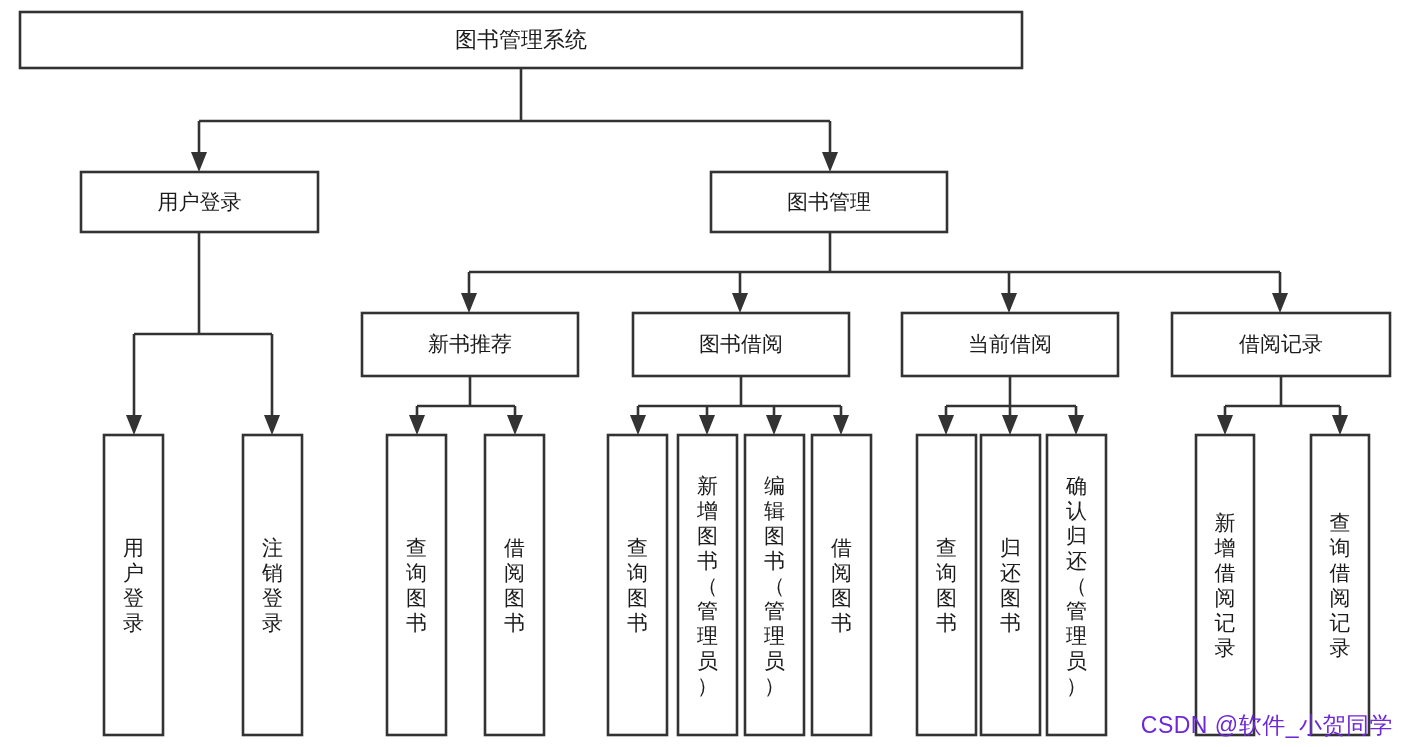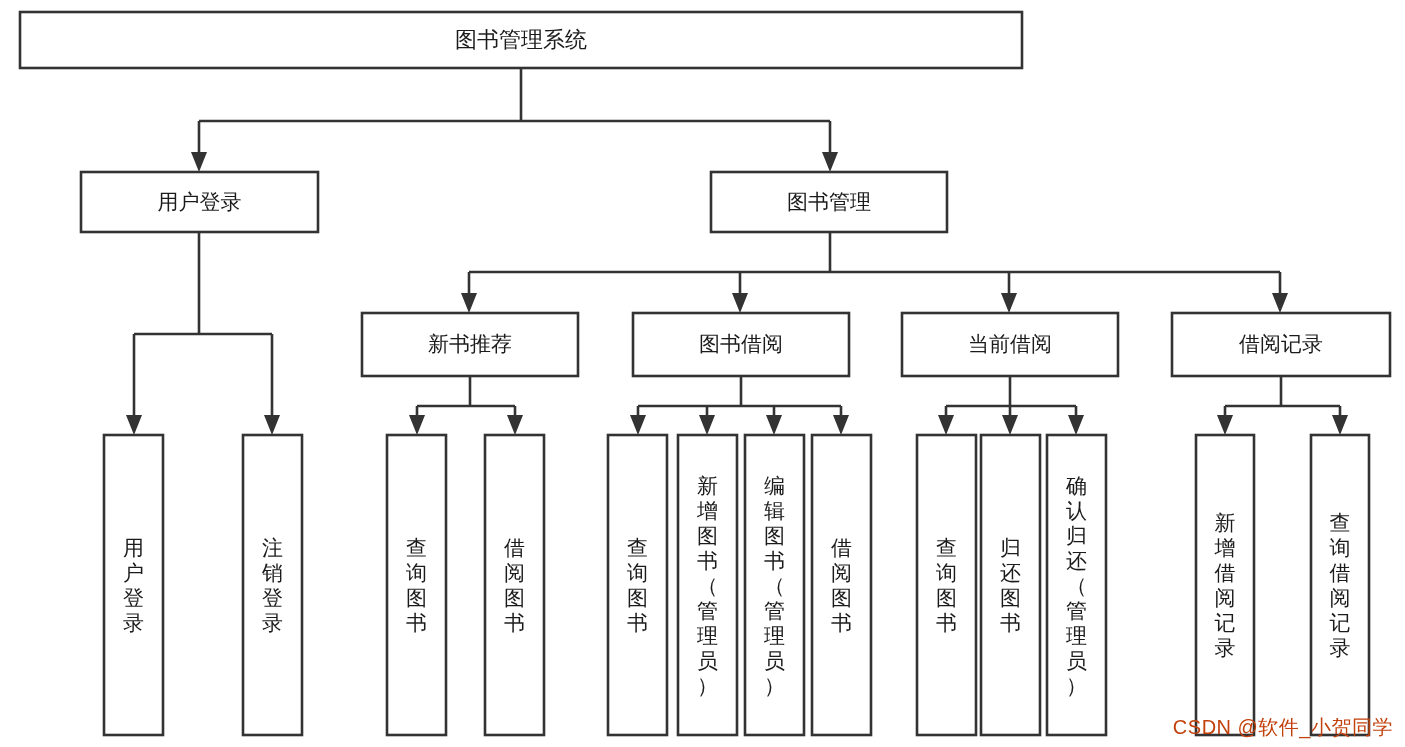--- a/index.html
+++ b/index.html
@@ -79,22 +79,22 @@
     letter-spacing: 0;
     white-space: pre-line;
     word-break: break-all;
     width: 22px;
   }
   .watermark {
     position: absolute;
     right: 12px;
     bottom: 6px;
     font-family: "Liberation Sans", "DejaVu Sans", sans-serif;
-    font-size: 20px;
-    color: #c2410c;
+    font-size: 23px;
+    color: #6d28d9;
     letter-spacing: 0.5px;
     user-select: none;
     white-space: pre;
   }
 </style>
 </head>
 <body>
 
 <div id="diagram-root">
   <svg class="diagram-canvas" viewBox="0 0 1405 747">

